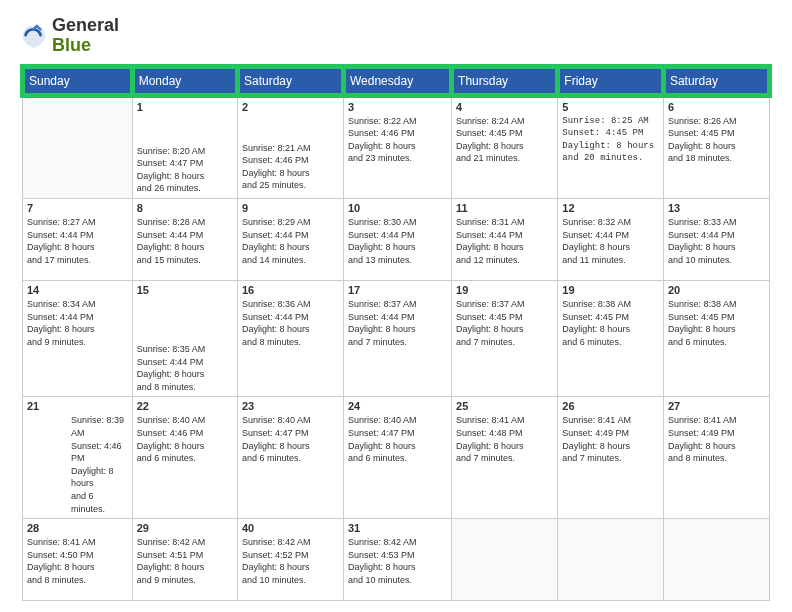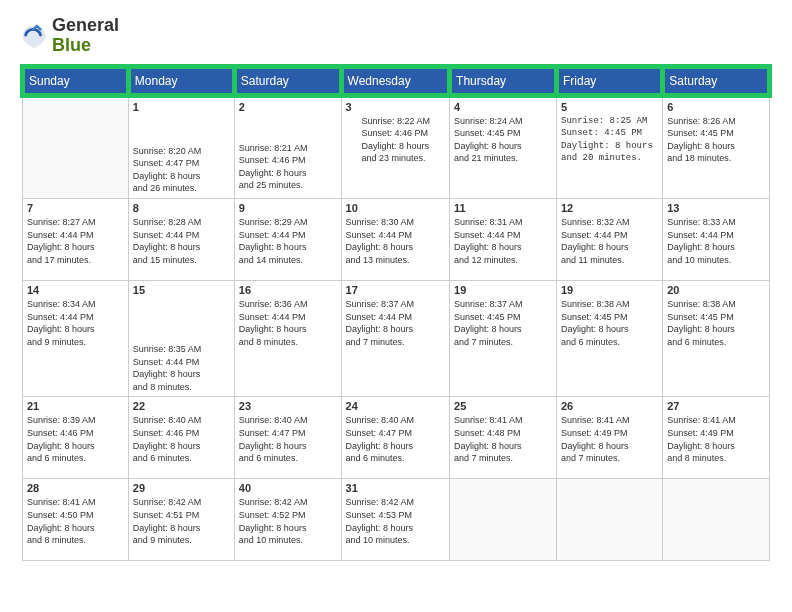--- a/index.html
+++ b/index.html
@@ -136,21 +136,21 @@
           </td>
           <td>
             <div class="day-number">2</div>
             <div class="day-info" style="white-space: pre-line; margin-top: 29px;">Sunrise: 8:21 AM
 Sunset: 4:46 PM
 Daylight: 8 hours
 and 25 minutes.</div>
           </td>
           <td>
             <div class="day-number">3</div>
-            <div class="day-info" style="white-space: pre-line; margin-left: 16px;">Sunrise: 8:22 AM
+            <div class="day-info" style="white-space: pre-line;">Sunrise: 8:22 AM
 Sunset: 4:46 PM
 Daylight: 8 hours
 and 23 minutes.</div>
           </td>
           <td>
             <div class="day-number">4</div>
             <div class="day-info" style="white-space: pre-line;">Sunrise: 8:24 AM
 Sunset: 4:45 PM
 Daylight: 8 hours
 and 21 minutes.</div>
@@ -268,21 +268,21 @@
             <div class="day-number">20</div>
             <div class="day-info" style="white-space: pre-line;">Sunrise: 8:38 AM
 Sunset: 4:45 PM
 Daylight: 8 hours
 and 6 minutes.</div>
           </td>
         </tr>
         <tr>
           <td>
             <div class="day-number">21</div>
-            <div class="day-info" style="white-space: pre-line;">Sunrise: 8:39 AM
+            <div class="day-info" style="white-space: pre-line; margin-left: 44px;">Sunrise: 8:39 AM
 Sunset: 4:46 PM
 Daylight: 8 hours
 and 6 minutes.</div>
           </td>
           <td>
             <div class="day-number">22</div>
             <div class="day-info" style="white-space: pre-line;">Sunrise: 8:40 AM
 Sunset: 4:46 PM
 Daylight: 8 hours
 and 6 minutes.</div>

